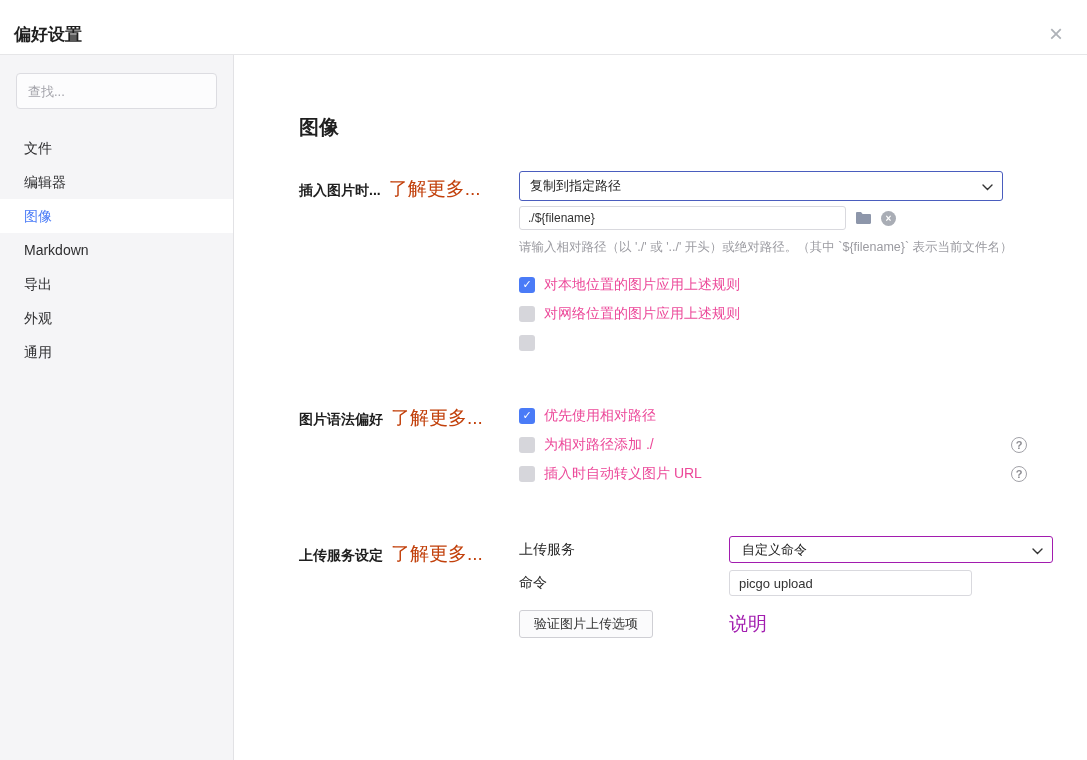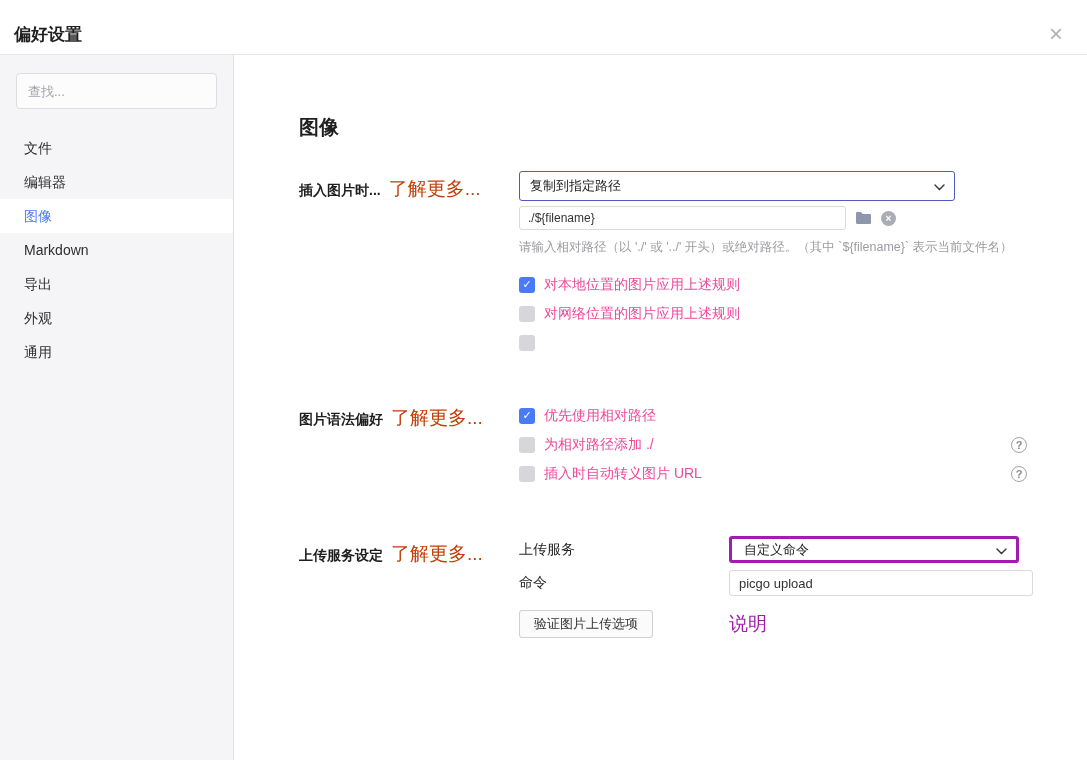--- a/index.html
+++ b/index.html
@@ -55,22 +55,22 @@
   .section-label { font-size:14px; font-weight:bold; color:#1f1f1f; white-space:nowrap; }
   .learn-more { font-size:19px; color:#c2410c; text-decoration:none; cursor:pointer; white-space:nowrap; }
   .controls { display:flex; flex-direction:column; }
 
   
   .selectbox {
     display:flex; align-items:center; justify-content:space-between;
     border-radius:3px; background:#fff; cursor:pointer; padding:0 9px 0 10px;
   }
   .selectbox .sel-text { font-size:13px; color:#222; }
-  .selectbox.focused { width:436px; height:30px; border:1.5px solid #4a5dbe; }
-  .selectbox.small { width:290px; height:27px; border:3px solid #a21caf;padding-left:12px; }
+  .selectbox.focused { width:484px; height:30px; border:1.5px solid #4a5dbe; }
+  .selectbox.small { width:324px; height:27px; border:1px solid #a21caf;padding-left:12px; }
 
   
   .path-row { display:flex; align-items:center; margin-top:5px; gap:9px; }
   .path-row input {
     width:327px; height:24px; border:1px solid #d9d9de; border-radius:3px;
     padding:0 8px; font-size:12px; color:#333; outline:none; font-family:inherit; background:#fff;
   }
   .icon-btn { display:inline-flex; align-items:center; justify-content:center; cursor:pointer; }
   .clear-circle {
     width:15px; height:15px; border-radius:50%; background:#a9adb5; color:#fff;
@@ -95,21 +95,21 @@
   .help-circle {
     margin-left:auto; width:16px; height:16px; border-radius:50%; border:1px solid #a2a2a8;
     color:#8c8c92; font-size:11px; display:inline-flex; align-items:center; justify-content:center;
     cursor:pointer; font-weight:bold;
   }
 
   
   .sub-row { display:flex; align-items:center; margin-bottom:7px; }
   .sub-label { width:210px; flex:0 0 210px; font-size:14px; color:#262626; }
   .cmd-input {
-    width:304px; height:26px; border:1px solid #d9d9de; border-radius:3px;
+    width:243px; height:26px; border:1px solid #d9d9de; border-radius:3px;
     padding:0 9px; font-size:13px; color:#333; outline:none; font-family:inherit; background:#fff;
   }
   .validate-btn {
     height:28px; padding:0 14px; font-size:13px; color:#333; background:#fbfbfc;
     border:1px solid #cfcfd4; border-radius:3px; cursor:pointer; font-family:inherit;
   }
   .note-link { font-size:19px; color:#a21caf; text-decoration:none; cursor:pointer; }
   .sub-row.btn-row { margin-top:7px; }
 </style>
 </head>

